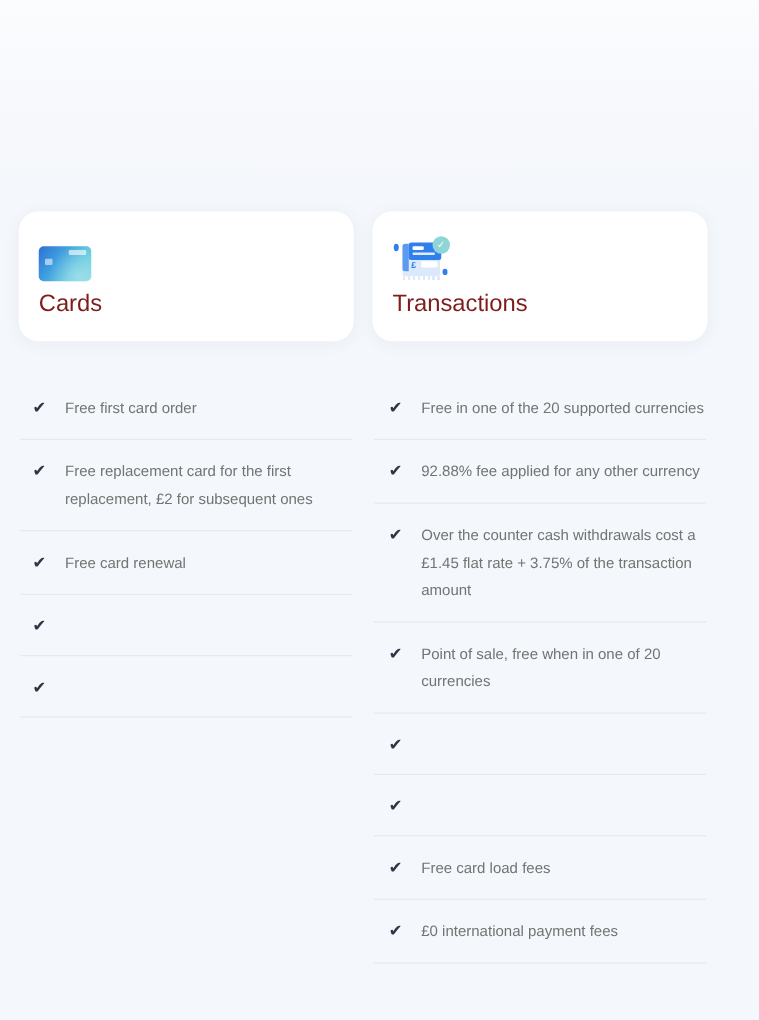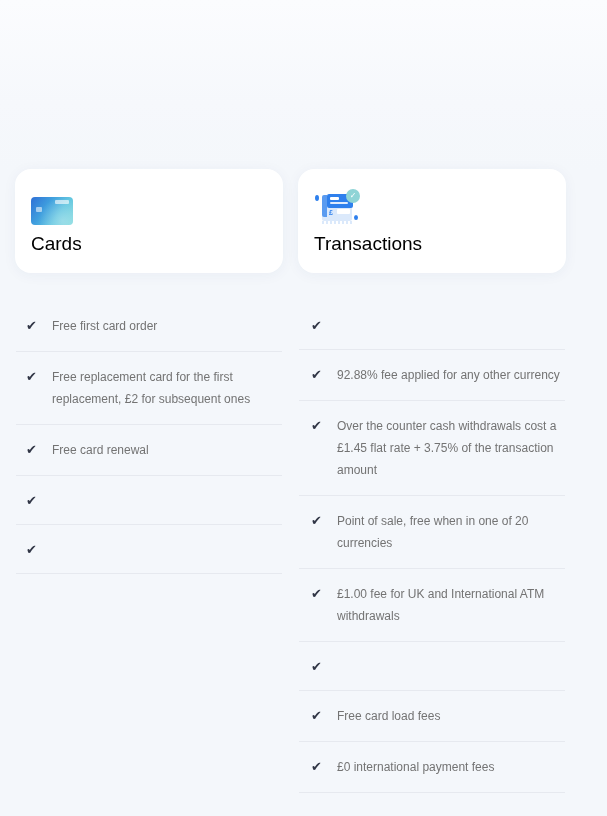--- a/index.html
+++ b/index.html
@@ -84,21 +84,21 @@
     height: 38px;
     margin-bottom: 6px;
     display: flex;
     align-items: flex-end;
   }
 
   .col-title {
     font-size: 19px;
     line-height: 26px;
     font-weight: 400;
-    color: #000000;
+    color: #7f1d1d;
   }
 
   
   .feature-list {
     margin-top: 30px;
     padding: 0 1px;
   }
 
   .feature-row {
     display: flex;
@@ -315,36 +315,36 @@
             <div class="dot-br"></div>
             <div class="check-badge">✓</div>
           </div>
         </div>
         <div class="col-title">Transactions</div>
       </div>
 
       <ul class="feature-list" style="list-style:none;">
         <li class="feature-row">
           <span class="check-icon">✔</span>
+          <span class="feature-text">Free in one of the 20 supported currencies</span>
         </li>
         <li class="feature-row">
           <span class="check-icon">✔</span>
           <span class="feature-text">92.88% fee applied for any other currency</span>
         </li>
         <li class="feature-row">
           <span class="check-icon">✔</span>
           <span class="feature-text">Over the counter cash withdrawals cost a £1.45 flat rate + 3.75% of the transaction amount</span>
         </li>
         <li class="feature-row">
           <span class="check-icon">✔</span>
           <span class="feature-text">Point of sale, free when in one of 20 currencies</span>
         </li>
         <li class="feature-row">
           <span class="check-icon">✔</span>
-          <span class="feature-text">£1.00 fee for UK and International ATM withdrawals</span>
         </li>
         <li class="feature-row">
           <span class="check-icon">✔</span>
         </li>
         <li class="feature-row">
           <span class="check-icon">✔</span>
           <span class="feature-text">Free card load fees</span>
         </li>
         <li class="feature-row">
           <span class="check-icon">✔</span>

